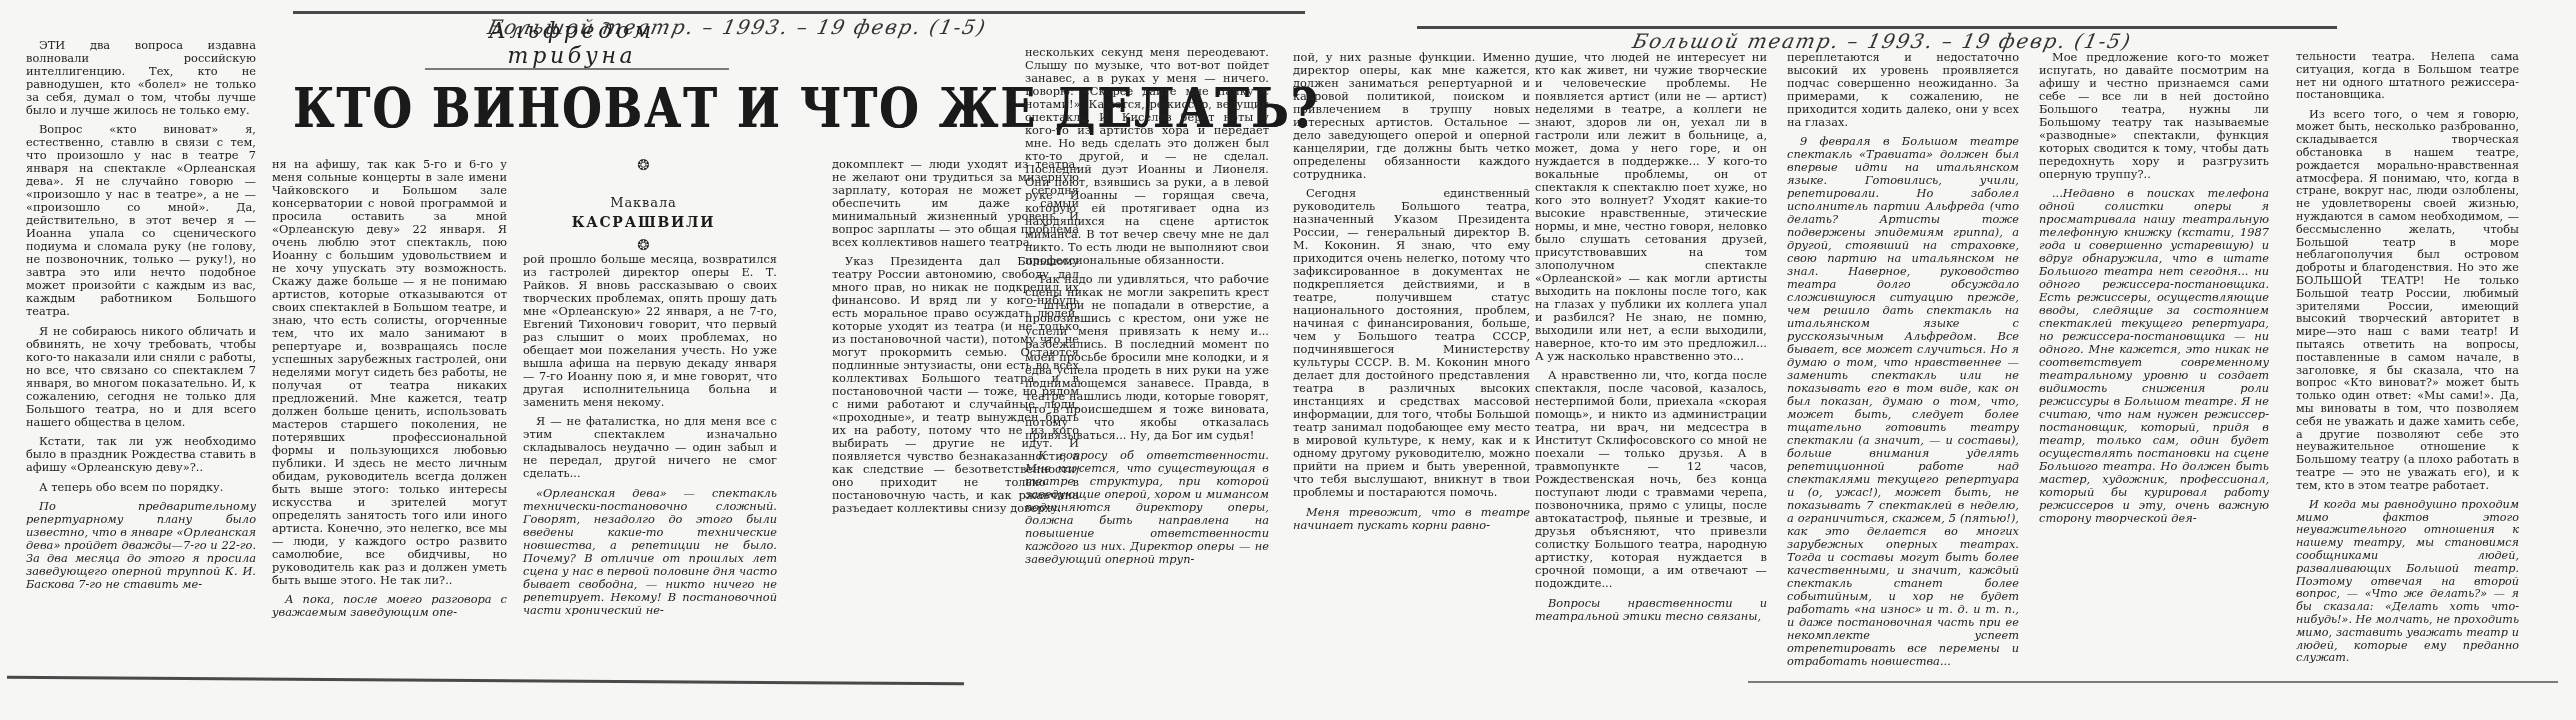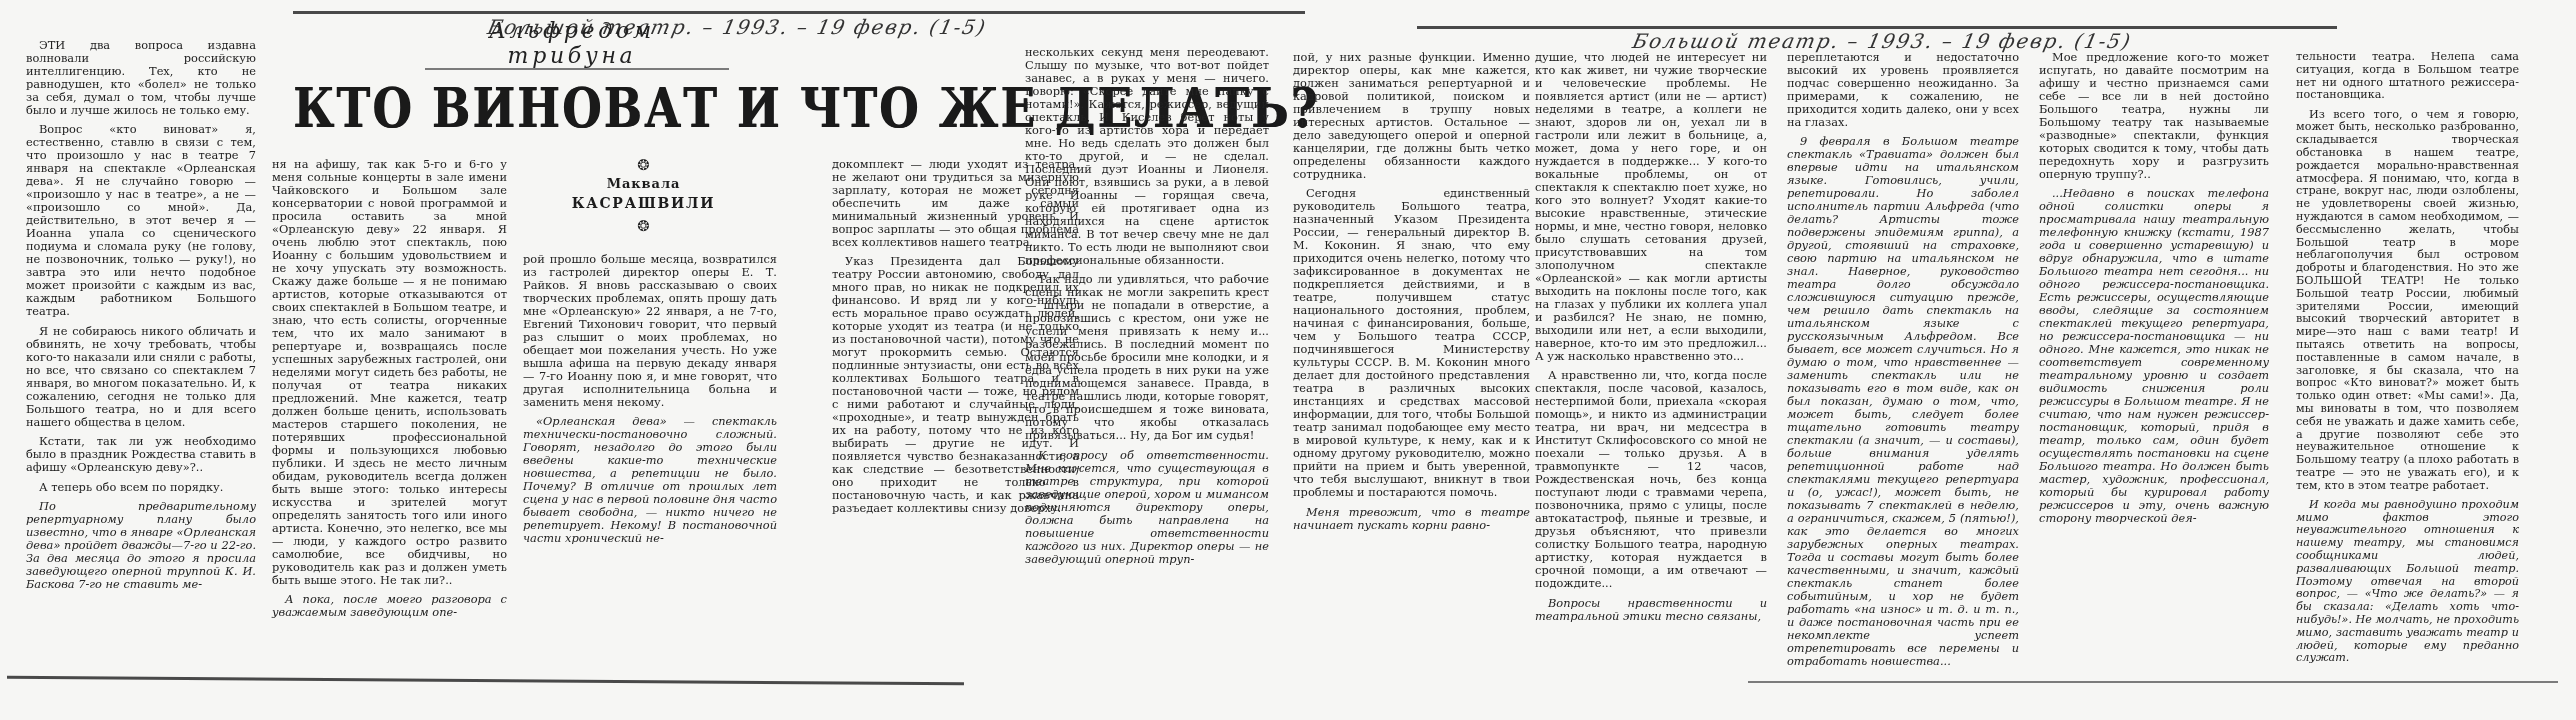--- a/index.html
+++ b/index.html
@@ -22,21 +22,21 @@
     letter-spacing:3.7px; color:#222;
   }
   .headline {
     position:absolute; left:293px; top:75px; width:515px; white-space:nowrap;
     font-family:"DejaVu Serif", serif; font-weight:bold; font-size:55px;
     letter-spacing:2.8px; color:#1a1a1a; transform:scaleX(0.82); transform-origin:left top;
     text-shadow:0.9px 0 0 #1a1a1a;
   }
   .byline { position:absolute; left:524px; top:156px; width:239px; text-align:center; }
   .byline .orn { font-size:14.7px; line-height:18.4px; }
-  .byline .first { font-size:13px; font-weight:bold; letter-spacing:0.9px; margin-top:2px; }
+  .byline .first { font-size:13px; font-weight:normal; letter-spacing:0.9px; margin-top:21px; }
   .byline .last { font-size:14px; font-weight:bold; letter-spacing:1.8px; margin-top:3.7px; }
   .col {
     position:absolute; font-size:11.4px; line-height:13px; text-align:justify;
     font-family:"DejaVu Serif", serif; color:#222;
   }
   .col p { margin:0 0 6.4px 0; text-indent:13px; hyphens:manual; }
   .col p.noindent { text-indent:0; }
   .col p.tight { margin-bottom:0;font-style:italic; }
 </style>
 </head>
@@ -70,20 +70,21 @@
   <p class="tight">По предварительному репертуарному плану было известно, что в январе «Орлеанская дева» пройдет дважды—7-го и 22-го. За два месяца до этого я просила заведующего оперной труппой К. И. Баскова 7-го не ставить ме-</p>
 </div>
 
 <div class="col" style="left:272px;top:158px;width:235px;">
   <p class="noindent">ня на афишу, так как 5-го и 6-го у меня сольные концерты в зале имени Чайковского и Большом зале консерватории с новой программой и просила оставить за мной «Орлеанскую деву» 22 января. Я очень люблю этот спектакль, пою Иоанну с большим удовольствием и не хочу упускать эту возможность. Скажу даже больше — я не понимаю артистов, которые отказываются от своих спектаклей в Большом театре, и знаю, что есть солисты, огорченные тем, что их мало занимают в репертуаре и, возвращаясь после успешных зарубежных гастролей, они неделями могут сидеть без работы, не получая от театра никаких предложений. Мне кажется, театр должен больше ценить, использовать мастеров старшего поколения, не потерявших профессиональной формы и пользующихся любовью публики. И здесь не место личным обидам, руководитель всегда должен быть выше этого: только интересы искусства и зрителей могут определять занятость того или иного артиста. Конечно, это нелегко, все мы — люди, у каждого остро развито самолюбие, все обидчивы, но руководитель как раз и должен уметь быть выше этого. Не так ли?..</p>
   <p class="tight">А пока, после моего разговора с уважаемым заведующим опе-</p>
 </div>
 
 <div class="col" style="left:523px;top:253px;width:254px;">
   <p class="noindent">рой прошло больше месяца, возвратился из гастролей директор оперы Е. Т. Райков. Я вновь рассказываю о своих творческих проблемах, опять прошу дать мне «Орлеанскую» 22 января, а не 7-го, Евгений Тихонович говорит, что первый раз слышит о моих проблемах, но обещает мои пожелания учесть. Но уже вышла афиша на первую декаду января — 7-го Иоанну пою я, и мне говорят, что другая исполнительница больна и заменить меня некому.</p>
+  <p>Я — не фаталистка, но для меня все с этим спектаклем изначально складывалось неудачно — один забыл и не передал, другой ничего не смог сделать...</p>
   <p class="tight">«Орлеанская дева» — спектакль технически-постановочно сложный. Говорят, незадолго до этого были введены какие-то технические новшества, а репетиции не было. Почему? В отличие от прошлых лет сцена у нас в первой половине дня часто бывает свободна, — никто ничего не репетирует. Некому! В постановочной части хронический не-</p>
 </div>
 
 <div class="col" style="left:784px;top:158px;width:247px;margin-left:48px;">
   <p class="noindent">докомплект — люди уходят из театра, не желают они трудиться за мизерную зарплату, которая не может сегодня обеспечить им даже самый минимальный жизненный уровень. И вопрос зарплаты — это общая проблема всех коллективов нашего театра.</p>
   <p>Указ Президента дал Большому театру России автономию, свободу, дал много прав, но никак не подкрепил их финансово. И вряд ли у кого-нибудь есть моральное право осуждать людей, которые уходят из театра (и не только из постановочной части), потому что не могут прокормить семью. Остаются подлинные энтузиасты, они есть во всех коллективах Большого театра, и в постановочной части — тоже, но рядом с ними работают и случайные люди, «проходные», и театр вынужден брать их на работу, потому что не из кого выбирать — другие не идут. И появляется чувство безнаказанности, а как следствие — безответственности, оно приходит не только в постановочную часть, и как ржавчина разъедает коллективы снизу доверху.</p>
 </div>
 
 <div class="col" style="left:1025px;top:46px;width:244px;">
   <p class="noindent">нескольких секунд меня переодевают. Слышу по музыке, что вот-вот пойдет занавес, а в руках у меня — ничего. Говорю: «Скорее дайте мне папку с нотами!». Кажется, режиссер, ведущий спектакль, И. Киселев берет ноты у кого-то из артистов хора и передает мне. Но ведь сделать это должен был кто-то другой, и — не сделал. Последний дуэт Иоанны и Лионеля. Они поют, взявшись за руки, а в левой руке Иоанны — горящая свеча, которую ей протягивает одна из находящихся на сцене артисток миманса. В тот вечер свечу мне не дал никто. То есть люди не выполняют свои профессиональные обязанности.</p>

